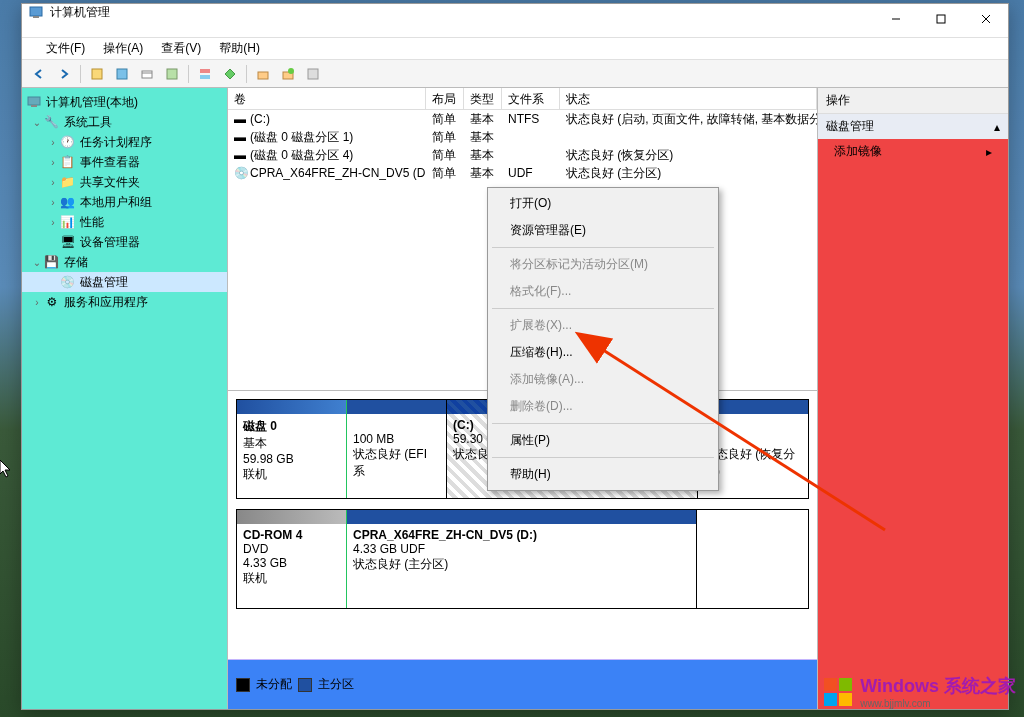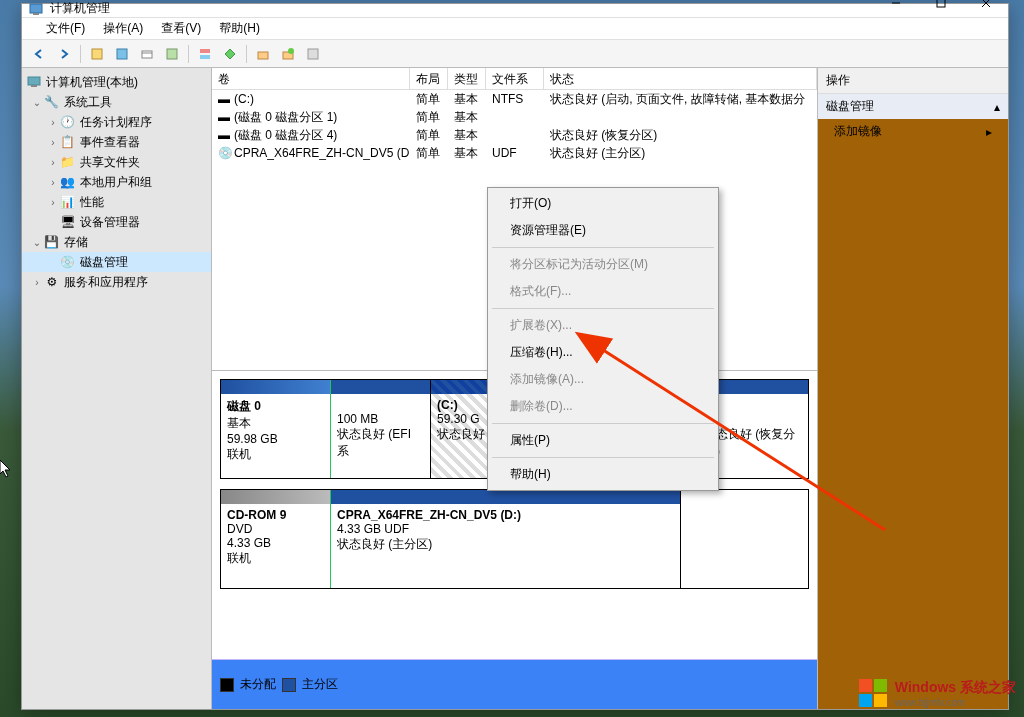--- a/index.html
+++ b/index.html
@@ -1,30 +1,30 @@
 <!DOCTYPE html>
 <html><head>
 <meta charset="utf-8">
 <style>
 * { margin: 0; padding: 0; box-sizing: border-box; font-family: "Microsoft YaHei", "Segoe UI", sans-serif; font-size: 12px; }
 body { width: 1024px; height: 717px; background: linear-gradient(135deg, #1a3a5c 0%, #2a5a7a 50%, #3a6a8a 100%); position: relative; overflow: hidden; }
 .bg-landscape { position: absolute; inset: 0; background: linear-gradient(180deg, #4a7ba8 0%, #5a8bb8 40%, #3a5a3a 60%, #2a4a2a 100%); }
 .window { position: absolute; left: 21px; top: 3px; width: 988px; height: 707px; background: #fff; border: 1px solid #999; box-shadow: 0 4px 20px rgba(0,0,0,0.3); display: flex; flex-direction: column; }
-.titlebar { height: 14px; background: #fff; display: flex; align-items: flex-end; padding: 0 0 0 6px; border-bottom: 1px solid #e0e0e0; }
+.titlebar { height: 34px; background: #fff; display: flex; align-items: flex-start; padding: 0 0 0 6px; border-bottom: 1px solid #e0e0e0; }
 .titlebar-icon { width: 16px; height: 16px; margin-right: 6px; }
 .titlebar-title { flex: 1; }
 .win-controls { display: flex; }
 .win-btn { width: 45px; height: 29px; display: flex; align-items: center; justify-content: center; color: #000; }
 .menubar { height: 22px; display: flex; align-items: center; padding: 0 16px; gap: 2px; border-bottom: 1px solid #e0e0e0; }
 .menubar span { padding: 2px 8px; }
 .toolbar { height: 28px; display: flex; align-items: center; padding: 0 6px; gap: 3px; border-bottom: 1px solid #bbb; background: #f5f5f5; }
 .tb-btn { width: 22px; height: 22px; display: flex; align-items: center; justify-content: center; border: 1px solid transparent; }
 .tb-sep { width: 1px; height: 18px; background: #ccc; margin: 0 2px; }
 .main-area { flex: 1; display: flex; overflow: hidden; }
-.tree-panel { width: 190px; border-right: 1px solid #bbb; background: #e5e5e5; padding: 4px 0; overflow: auto; }
+.tree-panel { width: 206px; border-right: 1px solid #bbb; background: #5eead4; padding: 4px 0; overflow: auto; }
 .tree-item { display: flex; align-items: center; padding: 2px 4px; height: 20px; white-space: nowrap; }
 .tree-item.selected { background: #cce8ff; }
 .tree-toggle { width: 14px; text-align: center; color: #666; font-size: 10px; }
 .tree-spacer { display: inline-block; }
 .tree-icon { width: 16px; height: 16px; margin-right: 4px; display: inline-flex; align-items: center; justify-content: center; }
 .center-panel { flex: 1; display: flex; flex-direction: column; border-right: 1px solid #bbb; overflow: hidden; }
 .list-header { display: flex; height: 22px; background: #fff; border-bottom: 1px solid #ddd; }
 .list-header > div { border-right: 1px solid #ddd; padding: 3px 6px; background: #fff; }
 .col-vol { width: 198px; }
 .col-layout { width: 38px; }
@@ -42,33 +42,33 @@
 .disk-label-top.cd { background: linear-gradient(90deg, #888, #bbb); }
 .disk-label b { font-weight: bold; }
 .disk-partitions { flex: 1; display: flex; }
 .partition { border-right: 1px solid #000; padding: 4px 6px; position: relative; overflow: hidden; }
 .partition:last-child { border-right: none; }
 .partition-bar { height: 14px; background: #2050a0; margin: -4px -6px 4px -6px; }
 .partition.selected { background: repeating-linear-gradient(45deg, #fff, #fff 4px, #ddd 4px, #ddd 8px); }
 .partition.selected .partition-bar { background: repeating-linear-gradient(45deg, #2050a0, #2050a0 4px, #1040a0 4px, #1040a0 8px); }
 .legend { display: flex; align-items: center; gap: 6px; padding: 16px 8px; border-top: 1px solid #c4b5fd; background: #3b82f6; }
 .legend-box { width: 14px; height: 14px; border: 1px solid #333; }
-.actions-panel { width: 190px; background: #a16207; }
+.actions-panel { width: 190px; background: #ef4444; }
 .actions-header { background: #f0f0f0; padding: 4px 8px; border-bottom: 1px solid #ddd; font-weight: normal; }
 .actions-section { background: #e8ecf4; padding: 4px 8px; display: flex; justify-content: space-between; align-items: center; }
 .actions-item { padding: 4px 16px; display: flex; justify-content: space-between; align-items: center; }
 .context-menu { position: absolute; left: 487px; top: 187px; width: 232px; background: #f0f0f0; border: 1px solid #999; box-shadow: 3px 3px 6px rgba(0,0,0,0.3); z-index: 100; padding: 2px; }
 .ctx-item { padding: 5px 20px; color: #000; }
 .ctx-item.disabled { color: #888; }
 .ctx-sep { height: 1px; background: #ccc; margin: 3px 2px; }
 .arrow { position: absolute; z-index: 200; pointer-events: none; }
 .watermark { position: absolute; right: 8px; bottom: 8px; display: flex; align-items: center; gap: 6px; z-index: 300; }
 .wm-logo { width: 32px; height: 32px; }
 .wm-text { display: flex; flex-direction: column; }
-.wm-text b { color: #b91c1c; font-size: 14px; }
+.wm-text b { color: #a21caf; font-size: 18px; }
 .wm-text span { color: #666; font-size: 10px; }
 .cursor { position: absolute; left: 0px; top: 460px; z-index: 400; }
 </style>
 </head>
 <body>
 
 <div class="bg-landscape"></div>
 
 <svg class="cursor" width="16" height="20" viewBox="0 0 16 20">
   <path d="M0 0 L0 14 L3 11 L6 17 L8 16 L5 10 L10 10 Z" fill="#fff" stroke="#000" stroke-width="1"></path>
@@ -309,21 +309,21 @@
               <div>&nbsp;</div>
               <div>IB</div>
               <div>状态良好 (恢复分区)</div>
             </div>
           </div>
         </div>
 
         <div class="disk-row">
           <div class="disk-label">
             <div class="disk-label-top cd"></div>
-            <b>CD-ROM 9</b>
+            <b>CD-ROM 4</b>
             <span>DVD</span>
             <span>4.33 GB</span>
             <span>联机</span>
           </div>
           <div class="disk-partitions">
             <div class="partition" style="width:350px">
               <div class="partition-bar"></div>
               <b>CPRA_X64FRE_ZH-CN_DV5  (D:)</b>
               <div>4.33 GB UDF</div>
               <div>状态良好 (主分区)</div>

